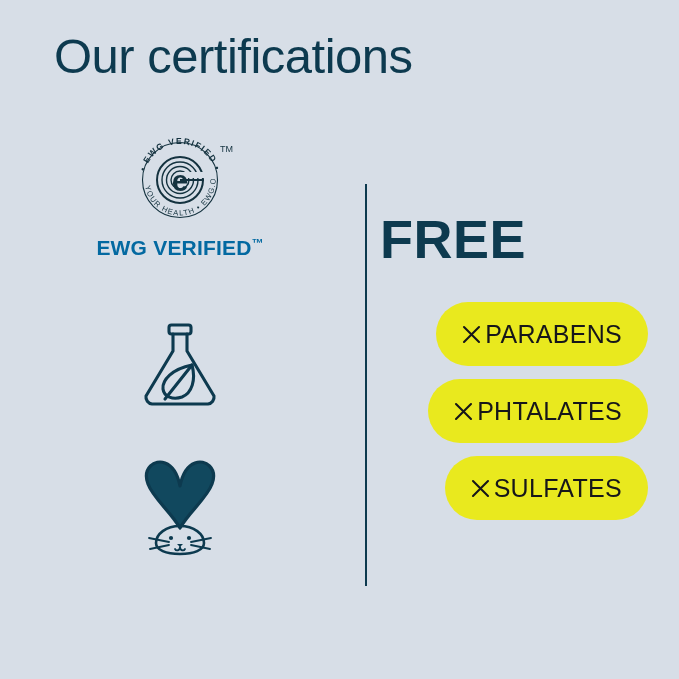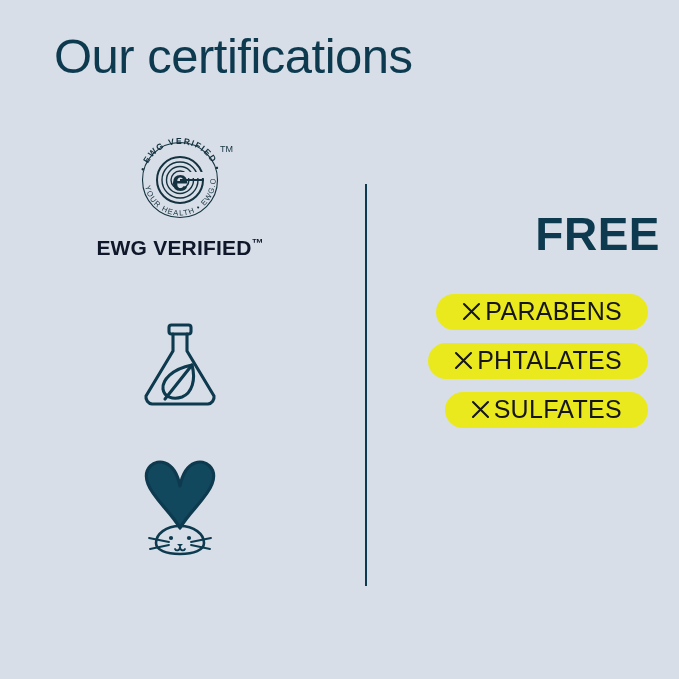--- a/index.html
+++ b/index.html
@@ -42,60 +42,60 @@
     width:100%;
     display:flex;
     flex-direction:column;
     align-items:center;
   }
   .cert-icon{display:block;}
   .cert-label{
     margin-top:12px;
     font-size:21px;
     font-weight:bold;
-    color:#0f172a;
+    color:#0369a1;
     text-align:left;
     line-height:1.18;
     letter-spacing:0.2px;
   }
   .cert-label .tm{
     font-size:12px;
     vertical-align:super;
     letter-spacing:0;
   }
   .cert-ewg{margin-top:0px;}
   .cert-derm{margin-top:57px;}
   .cert-vegan{margin-top:42px;}
 
   
   .right-col{
     position:absolute;
     left:380px; top:210px;
     width:280px;
   }
   .freeof{
-    text-align:right;
-    font-size:46px;
+    text-align:left;
+    font-size:54px;
     font-weight:bold;
     color:#0d3a4f;
     line-height:1.08;
     letter-spacing:0.5px;
   }
   .pills{
     margin-top:34px;
     display:flex;
     flex-direction:column;
     align-items:flex-end;
     gap:13px;
     padding-right:12px;
   }
   .pill{
     background:#e9e91e;
     border-radius:999px;
-    height:36px;
+    height:64px;
     display:flex;
     align-items:center;
     justify-content:center;
     padding:0 26px;
     gap:4px;
     box-sizing:border-box;
   }
   .pill-x{
     flex:0 0 auto;
     display:block;

